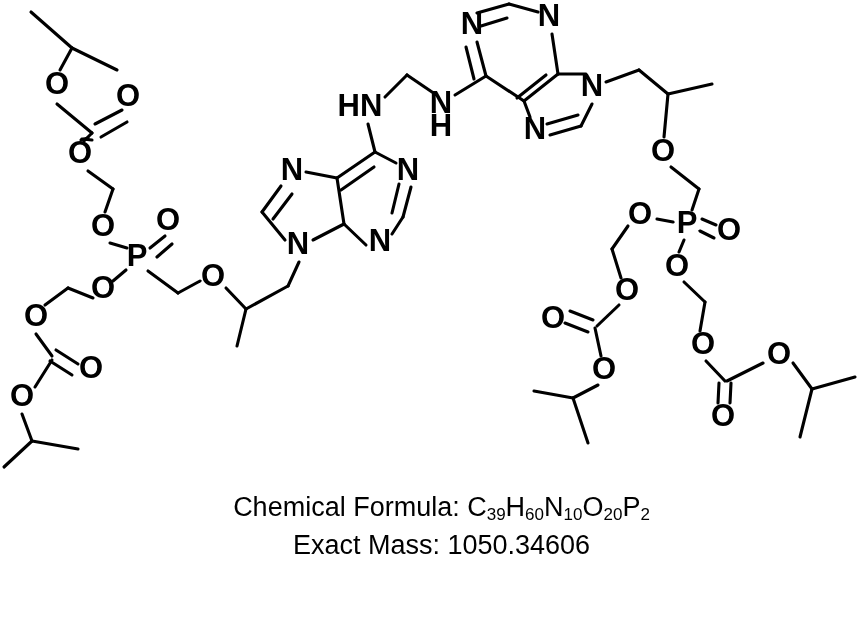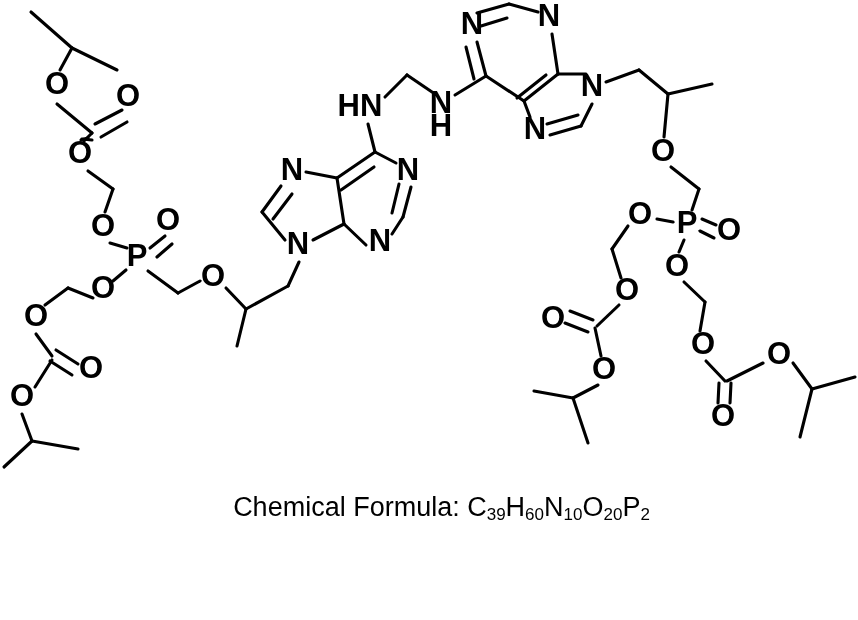--- a/index.html
+++ b/index.html
@@ -237,15 +237,16 @@
         <text class="atom" x="779" y="356">O</text>
         <text class="atom" x="723" y="418">O</text>
       </g>
 
   </svg>
 
   <div id="caption">
     <div class="capline">
       <span>Chemical Formula: </span><span id="formula-parts"><span>C</span><sub>39</sub><span>H</span><sub>60</sub><span>N</span><sub>10</sub><span>O</span><sub>20</sub><span>P</span><sub>2</sub></span>
     </div>
+    <div class="capline">Exact Mass: 1050.34606</div>
   </div>
 
 </div>
 
 </body></html>

